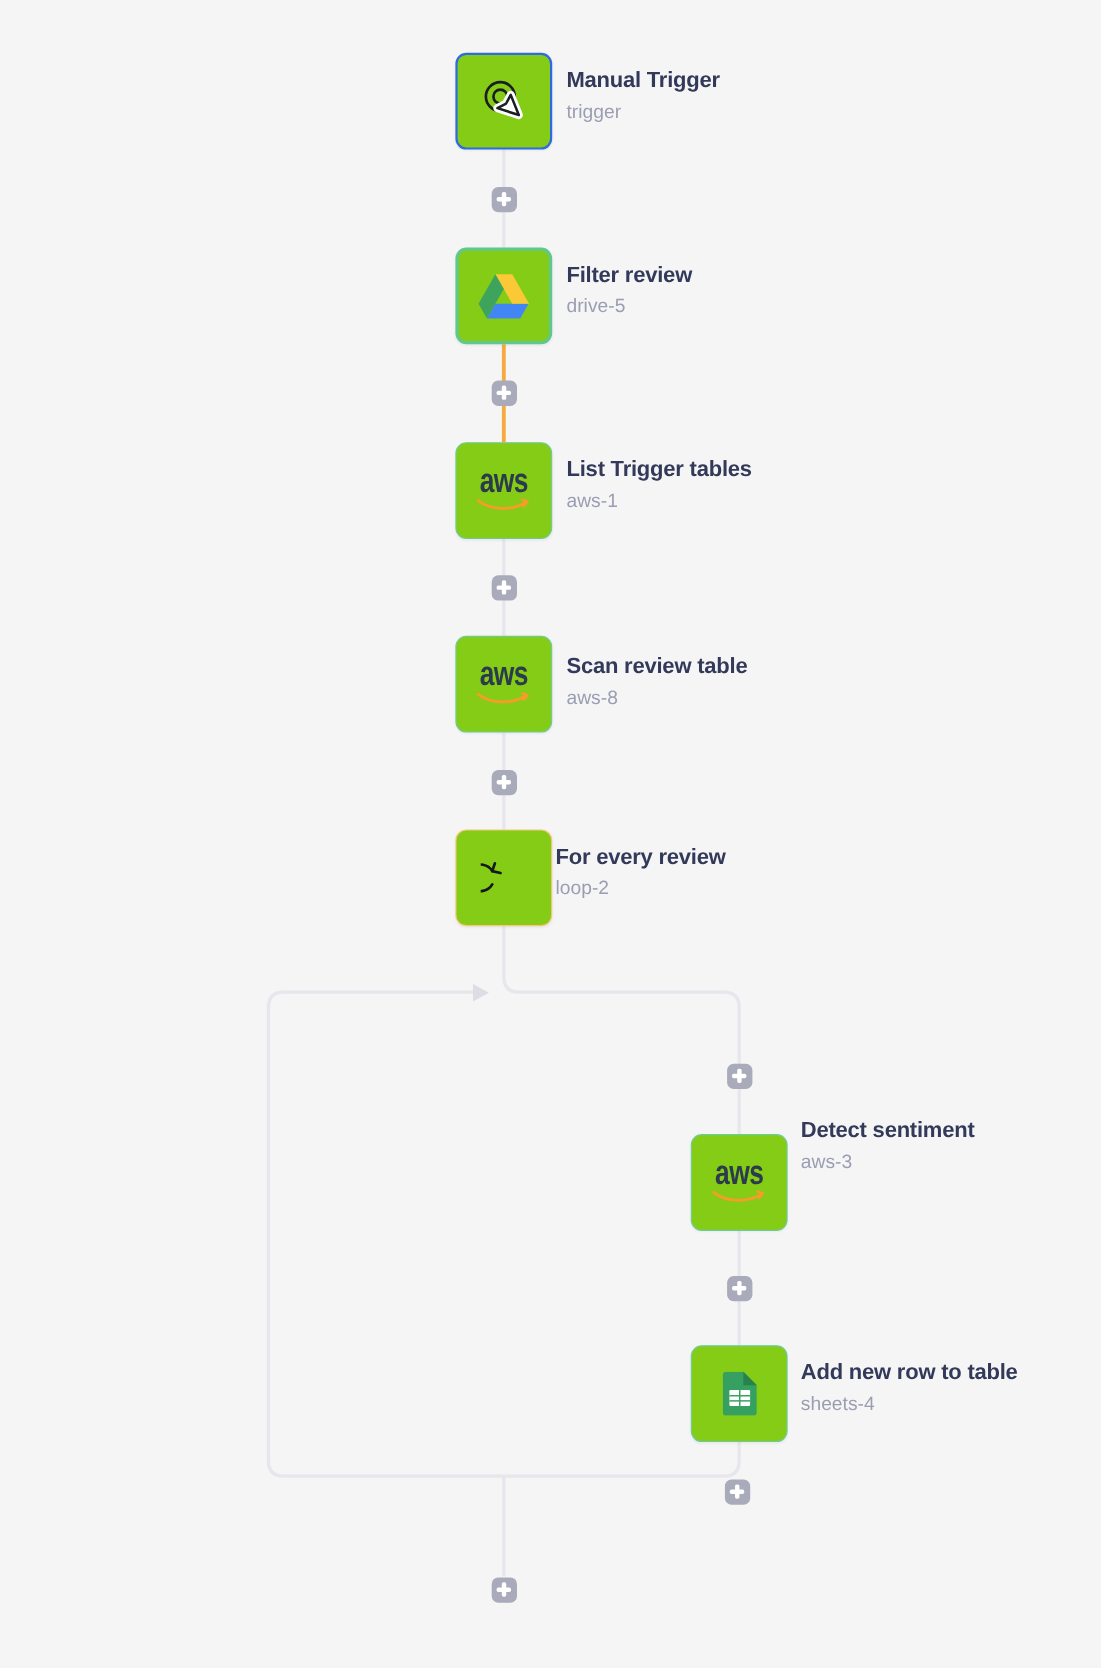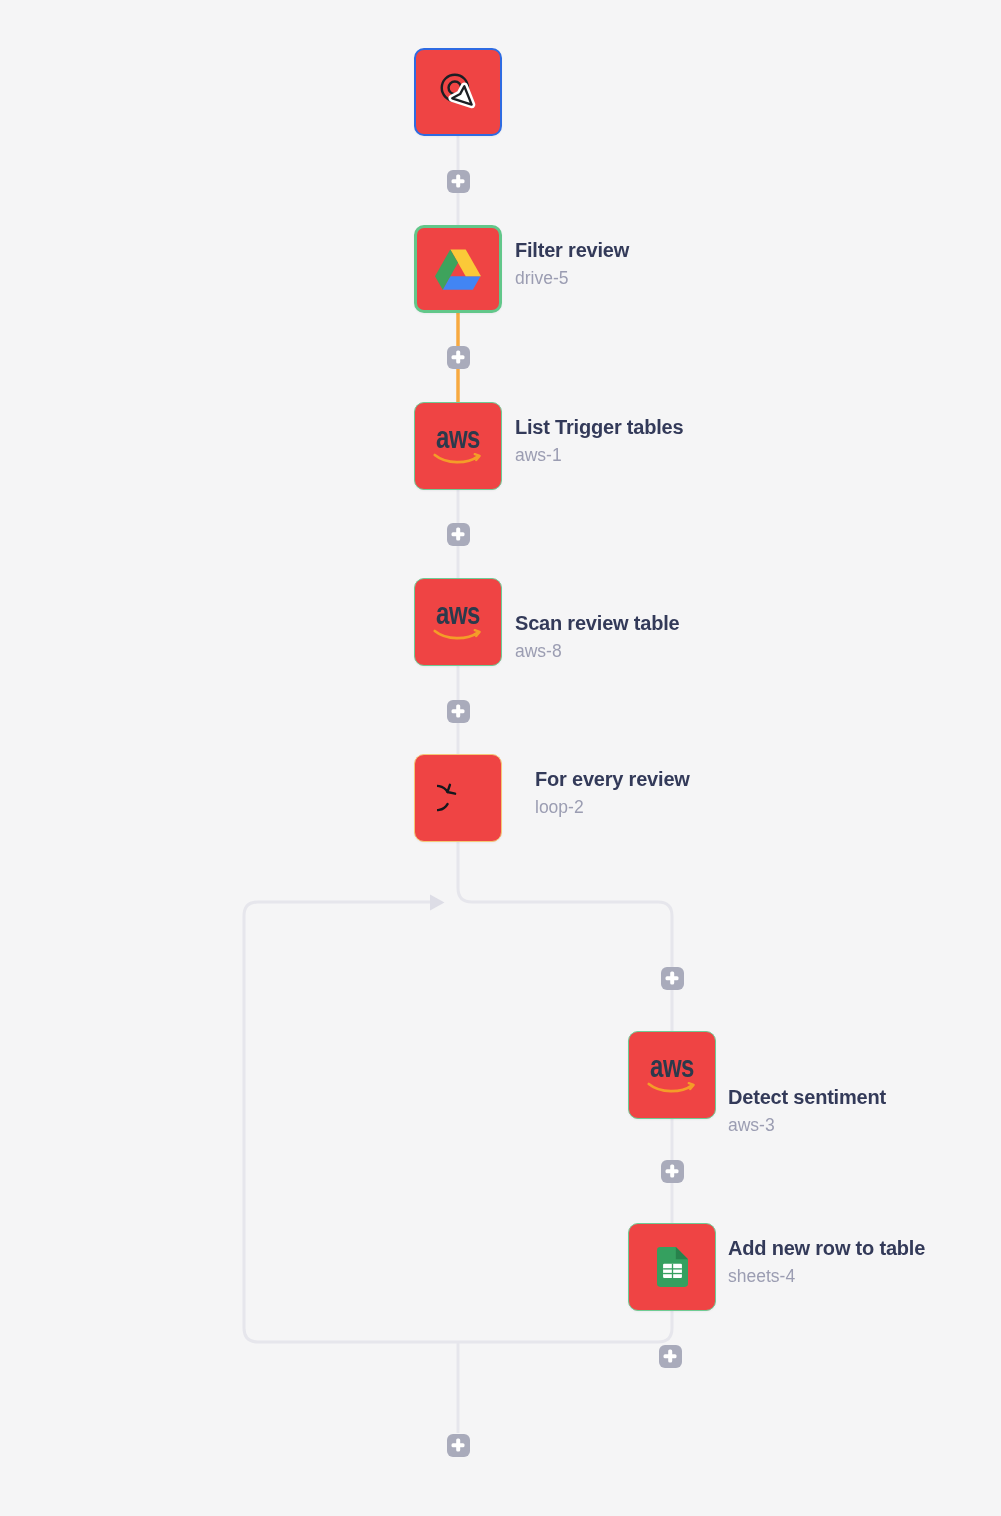--- a/index.html
+++ b/index.html
@@ -10,21 +10,21 @@
     font-family:"Liberation Sans","DejaVu Sans",sans-serif;
     overflow:hidden;
   }
   svg.edges{position:absolute;left:0;top:0;}
   .edge{stroke:var(--edge_default,#e6e6ec);stroke-width:3;fill:none;}
   .edge.active{stroke:var(--edge_active,#f7a940);stroke-width:3.5;}
   .edge-arrow{fill:var(--edge_arrow,#dddde6);}
 
   .node{
     position:absolute;width:88px;height:88px;box-sizing:border-box;
-    background:#ef4444;border-radius:10px;
+    background:#84cc16;border-radius:10px;
     display:flex;align-items:center;justify-content:center;
     box-shadow:0 1px 2px rgba(40,45,80,0.05);
     cursor:pointer;
   }
   .node.b-blue{border:2px solid var(--trigger_border,#2e6be2);}
   .node.b-green{border:1.5px solid var(--node_border,#6fcb94);}
   .node.b-green-thick{border:3px solid var(--selected_border,#62c78a);}
   .node.b-amber{border:1.5px solid var(--loop_border,#f5c878);}
 
   .label{position:absolute;}
@@ -74,20 +74,24 @@
   </svg>
 
   <div class="node b-blue" style="left:414px;top:48px">
     <svg width="42" height="42" viewBox="0 0 40 40">
       <circle cx="17" cy="16" r="12.5" fill="none" stroke="#1b1f24" stroke-width="2.3"></circle>
       <circle cx="17" cy="16" r="6" fill="none" stroke="#1b1f24" stroke-width="2.3"></circle>
       <path d="M33,32 L26,14.5 L22,22 L14.5,26 Z" fill="#ffffff" stroke="#ffffff" stroke-width="7" stroke-linejoin="round"></path>
       <path d="M33,32 L26,14.5 L22,22 L14.5,26 Z" fill="#ffffff" stroke="#1b1f24" stroke-width="2.2" stroke-linejoin="round"></path>
     </svg>
   </div>
+  <div class="label" style="left:515px;top:61px">
+    <div class="title">Manual Trigger</div>
+    <div class="subtitle">trigger</div>
+  </div>
 
   <div class="node b-green-thick" style="left:414px;top:225px">
     <svg width="46" height="41" viewBox="0 0 64 56">
       <path d="M10.7 56 l10.6,-18.7 h42 L52.7 56 Z" fill="#4285f4"></path>
       <path d="M42.7 37.3 H64 L42.7 0 H21.3 Z" fill="#fbc938"></path>
       <path d="M0 37.3 L21.3 0 L32 18.7 L10.7 56 Z" fill="#3ea35c"></path>
     </svg>
   </div>
   <div class="label" style="left:515px;top:238px">
     <div class="title">Filter review</div>
@@ -110,46 +114,46 @@
 
   <div class="node b-green" style="left:414px;top:578px">
     <div class="aws-logo">
       <span class="aws-word">aws</span>
       <svg class="aws-swoosh" width="50" height="13" viewBox="0 0 56 14">
         <path d="M2,2 C15,12.5 38,12.5 51,3.2" fill="none" stroke="#f49d28" stroke-width="3" stroke-linecap="round"></path>
         <path d="M46.8,1 L52.2,3 L48.4,7.6" fill="none" stroke="#f49d28" stroke-width="2.6" stroke-linecap="round" stroke-linejoin="round"></path>
       </svg>
     </div>
   </div>
-  <div class="label" style="left:515px;top:611px">
+  <div class="label" style="left:515px;top:594px">
     <div class="title">Scan review table</div>
     <div class="subtitle">aws-8</div>
   </div>
 
   <div class="node b-amber" style="left:414px;top:754px">
     <svg width="42" height="42" viewBox="0 0 40 40">
       <path d="M10,25.75 A11.5,11.5 0 1 1 10,14.25" fill="none" stroke="#15181d" stroke-width="2.3" stroke-linecap="round"></path>
       <path d="M12.3,7.4 L10,14.25 L17.2,15.9" fill="none" stroke="#15181d" stroke-width="2.3" stroke-linecap="round" stroke-linejoin="round"></path>
     </svg>
   </div>
-  <div class="label" style="left:535px;top:767px">
+  <div class="label" style="left:505px;top:767px">
     <div class="title">For every review</div>
     <div class="subtitle">loop-2</div>
   </div>
 
   <div class="node b-green" style="left:628px;top:1031px">
     <div class="aws-logo">
       <span class="aws-word">aws</span>
       <svg class="aws-swoosh" width="50" height="13" viewBox="0 0 56 14">
         <path d="M2,2 C15,12.5 38,12.5 51,3.2" fill="none" stroke="#f49d28" stroke-width="3" stroke-linecap="round"></path>
         <path d="M46.8,1 L52.2,3 L48.4,7.6" fill="none" stroke="#f49d28" stroke-width="2.6" stroke-linecap="round" stroke-linejoin="round"></path>
       </svg>
     </div>
   </div>
-  <div class="label" style="left:728px;top:1085px">
+  <div class="label" style="left:728px;top:1016px">
     <div class="title">Detect sentiment</div>
     <div class="subtitle">aws-3</div>
   </div>
 
   <div class="node b-green" style="left:628px;top:1223px">
     <svg width="31" height="40" viewBox="0 0 28 36">
       <path d="M0,3 A3,3 0 0 1 3,0 H17 L28,11 V33 A3,3 0 0 1 25,36 H3 A3,3 0 0 1 0,33 Z" fill="#35a05f"></path>
       <path d="M17,0 L28,11 H17 Z" fill="#27824c"></path>
       <rect x="5.5" y="15" width="17" height="13" rx="1" fill="#ffffff"></rect>
       <rect x="5.5" y="19.1" width="17" height="1.2" fill="#35a05f"></rect>

